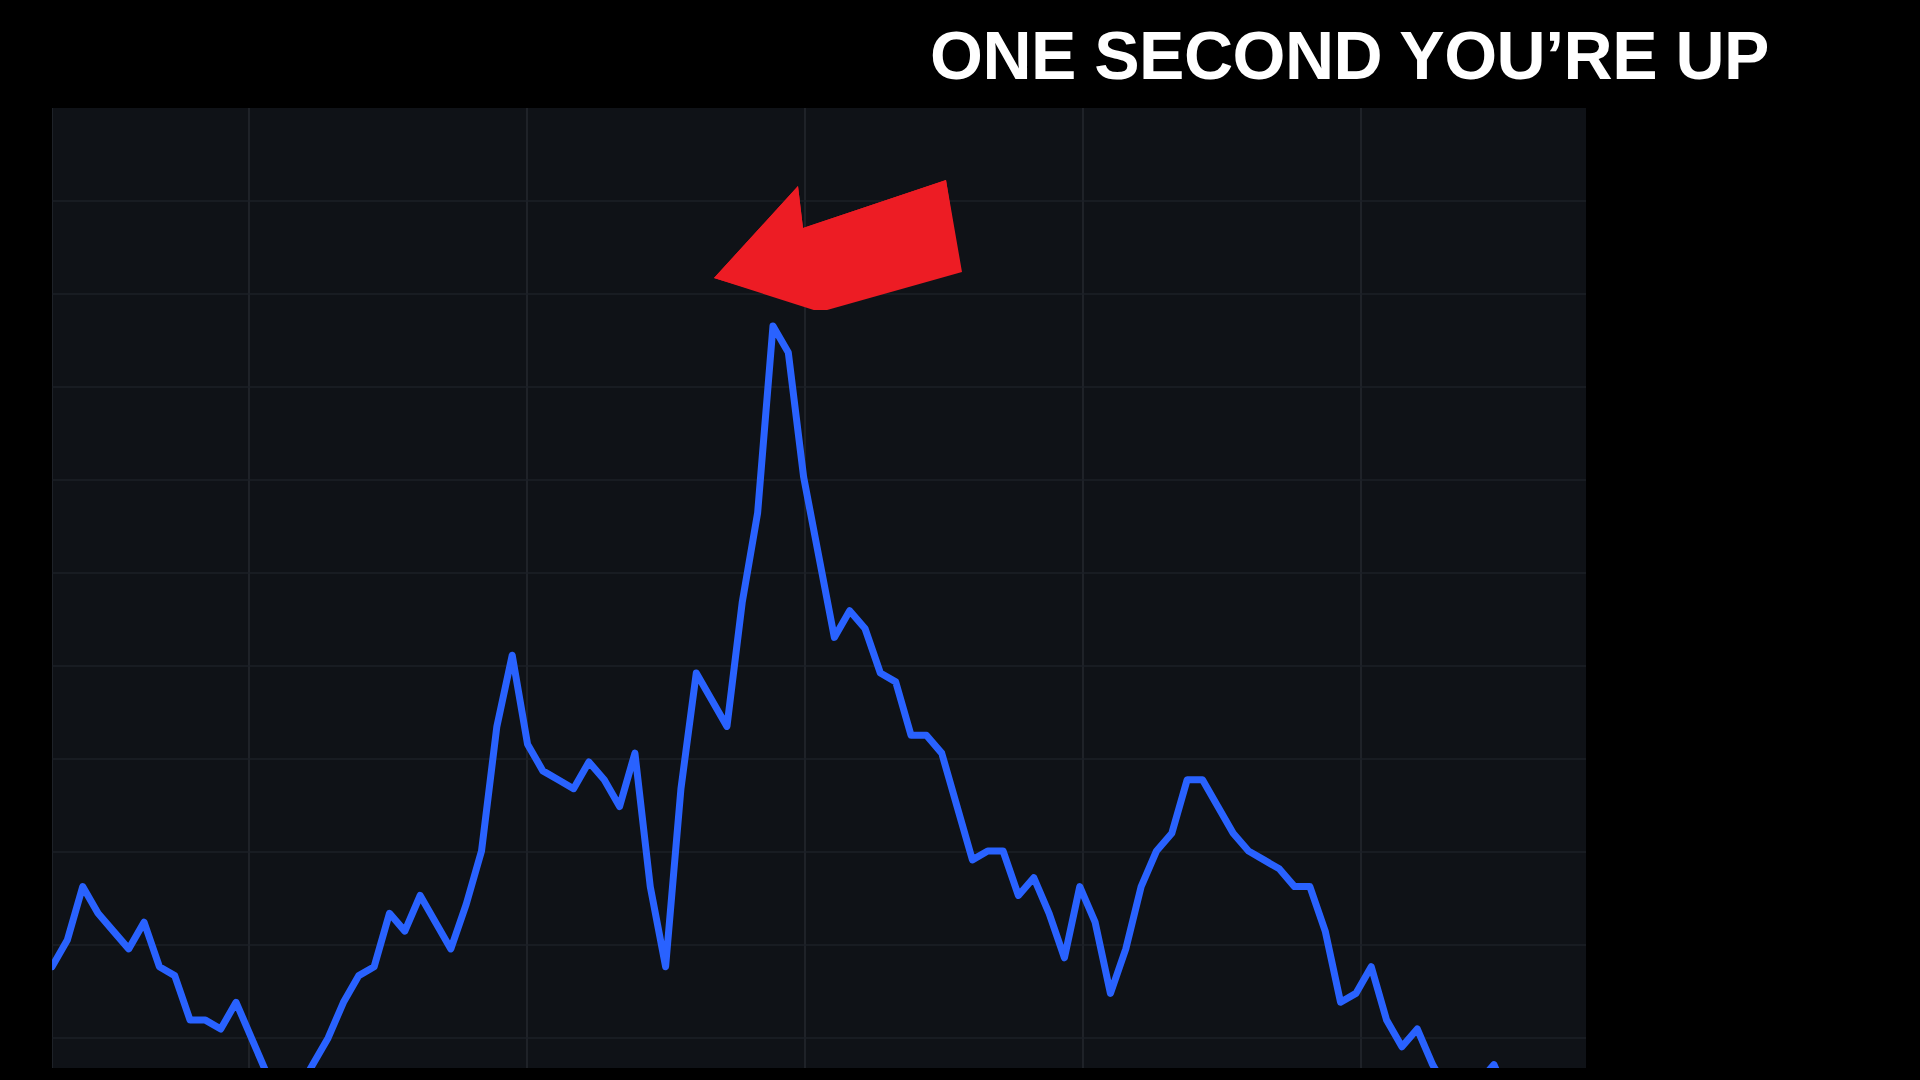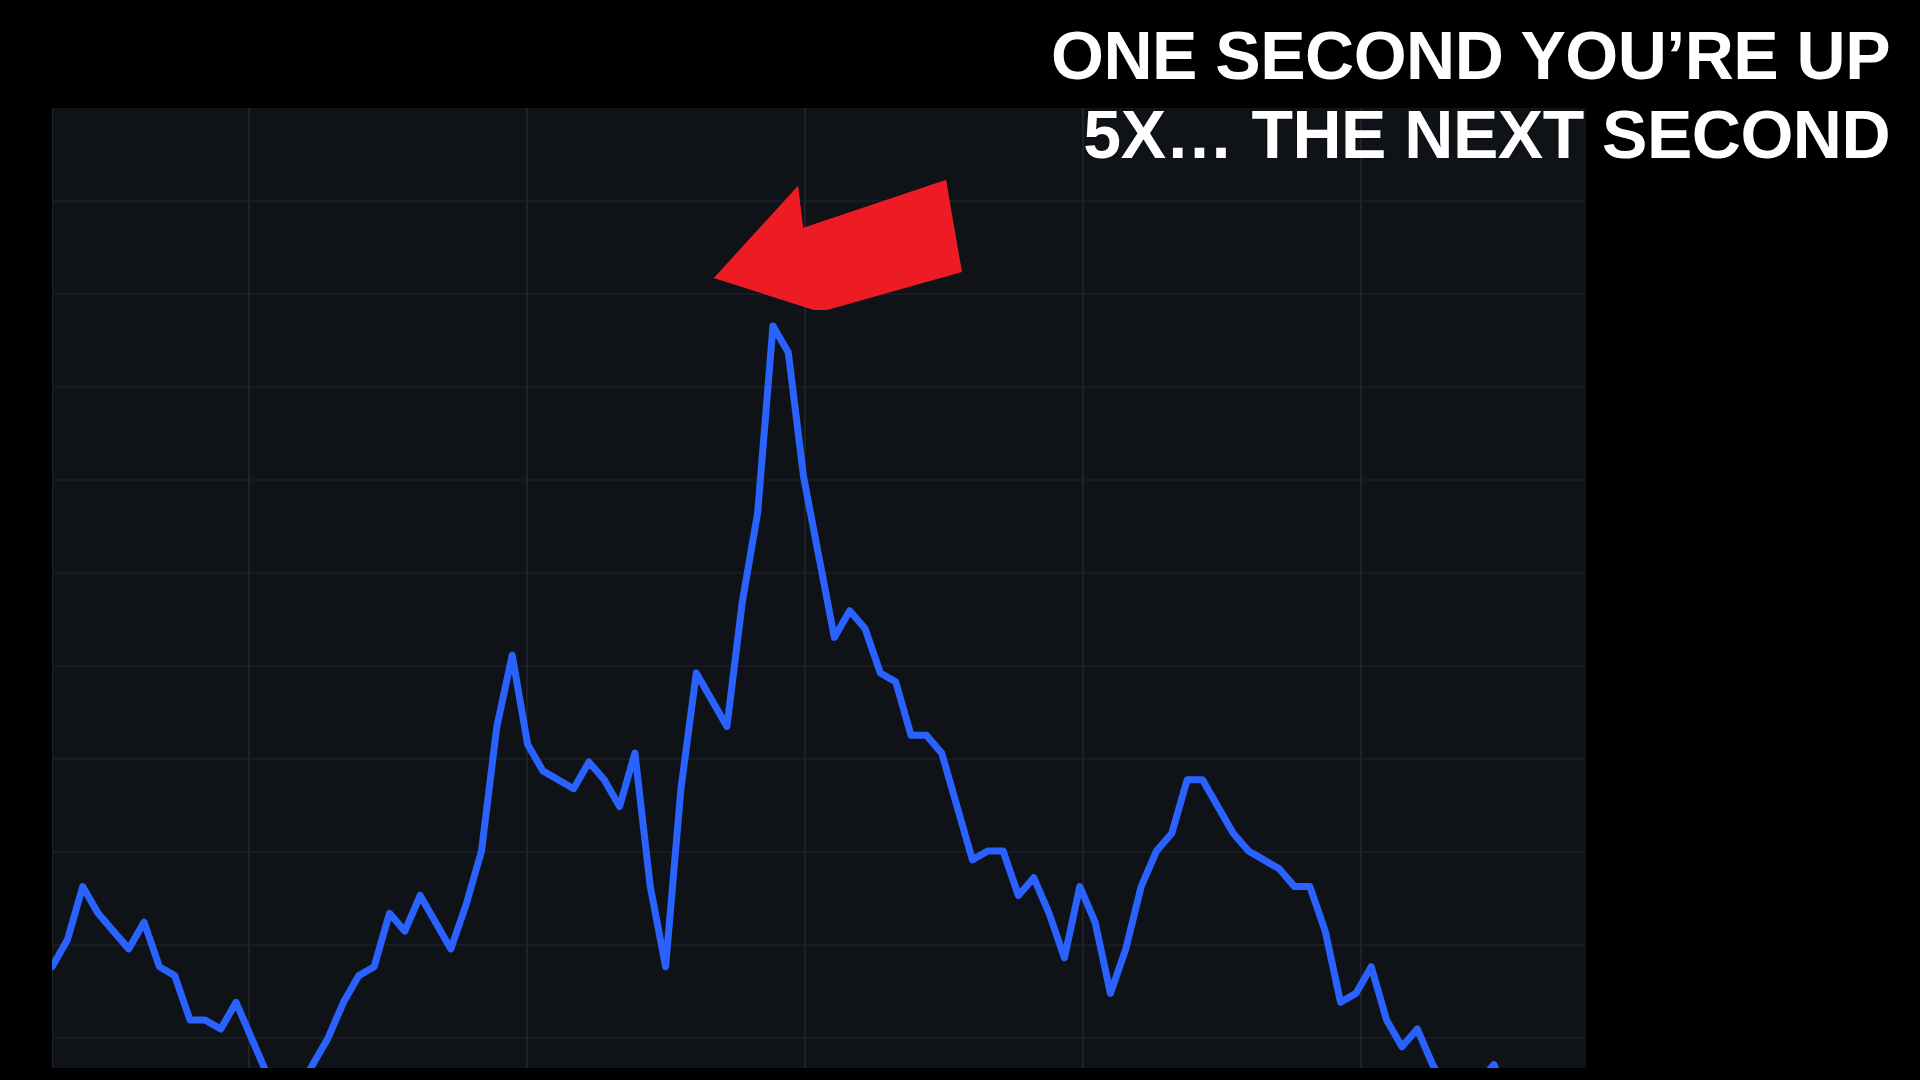--- a/index.html
+++ b/index.html
@@ -56,21 +56,20 @@
     width: 960px;
     color: #ffffff;
     font-family: "Liberation Sans", sans-serif;
     font-weight: bold;
     font-size: 68px;
     line-height: 1.16;
     letter-spacing: -0.5px;
     text-transform: uppercase;
     z-index: 5;
     text-shadow: 0 0 2px rgba(0,0,0,0.6);
-    text-align: right;
   }
   #caption .cap-line {
     display: block;
     white-space: nowrap;
   }
 </style>
 </head>
 <body>
 
 <div id="stage">
@@ -102,16 +101,15 @@
     </svg>
   </div>
 
   <svg id="callout-arrow" viewBox="0 0 280 160" xmlns="http://www.w3.org/2000/svg">
     <polygon points="14,128 98,36 103,78 246,30 260,120 118,158 124,150 120,160" fill="#ED1C24"></polygon>
     <polygon points="14,128 98,36 103,78 246,30 262,122 120,162" fill="#ED1C24"></polygon>
   </svg>
 
   <div id="caption">
     <span class="cap-line">ONE SECOND YOU’RE UP</span>
-    <span class="cap-line">5X… THE NEXT SECOND</span>
   </div>
 
 </div>
 
 </body></html>

